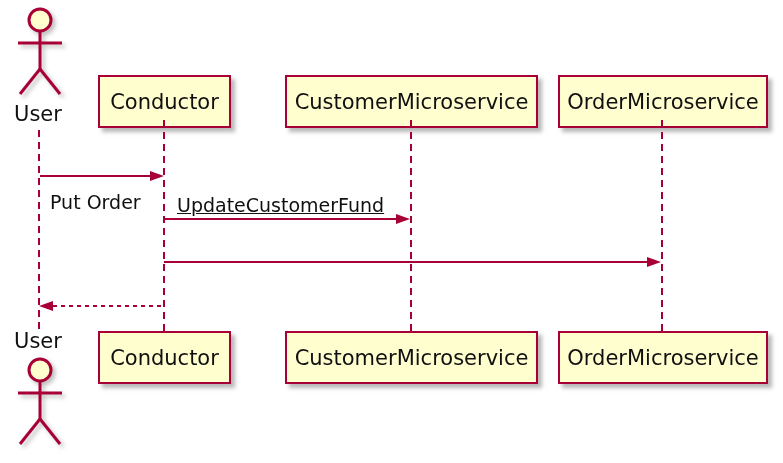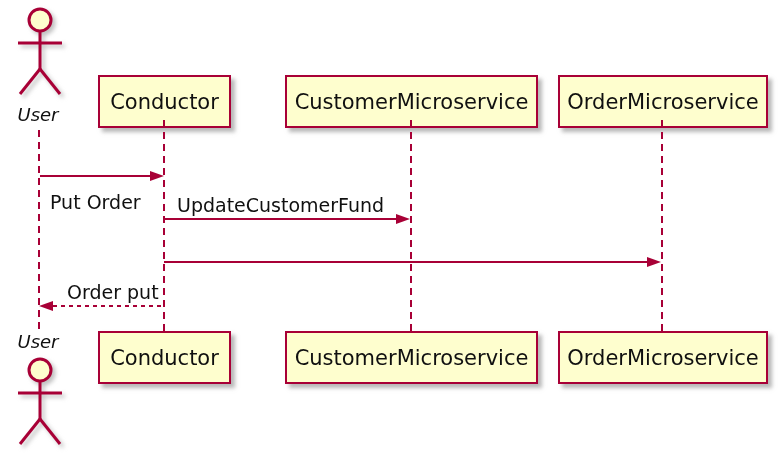--- a/index.html
+++ b/index.html
@@ -26,22 +26,22 @@
   }
   .head { position:absolute; width:0; height:0;
     border-top:5px solid transparent; border-bottom:5px solid transparent; }
   .head.right { border-left:14px solid #A80036; }
   .head.left  { border-right:14px solid #A80036; }
   .msg-label {
     position:absolute; font-size:19px; color:#101010; white-space:nowrap;
     line-height:24px;
   }
   .actor-label {
-    position:absolute; font-size:18px; color:#101010; text-align:center;
-    width:72px; line-height:25px;font-style:italic;
+    position:absolute; font-size:21px; color:#101010; text-align:center;
+    width:72px; line-height:25px;
   }
   .actor-figure { position:absolute; width:54px; height:92px;
     filter:drop-shadow(3px 3px 2px rgba(130,130,130,0.5)); }
   .actor-figure svg { display:block; width:100%; height:100%; }
 </style>
 </head>
 <body>
 
 <div id="canvas">
 
@@ -62,28 +62,27 @@
 
   <div class="lifeline" style="left:38px;  top:130px; height:201px;"></div>
   <div class="lifeline" style="left:163px; top:120px; height:211px;"></div>
   <div class="lifeline" style="left:410px; top:120px; height:211px;"></div>
   <div class="lifeline" style="left:661px; top:120px; height:211px;"></div>
 
   <div class="msg-label" style="left:50px; top:150px;margin-top:40px;">Put Order</div>
   <div class="msg-line" style="left:40px; top:175px; width:111px;"></div>
   <div class="head right" style="left:150px; top:171px;"></div>
 
-  <div class="msg-label" style="left:177px; top:193px;">UpdateCustomerFund</div>
+  <div class="msg-label" style="left:177px; top:193px;text-decoration:underline;">UpdateCustomerFund</div>
   <div class="msg-line" style="left:164px; top:218px; width:233px;"></div>
   <div class="head right" style="left:396px; top:214px;"></div>
 
   <div class="msg-line" style="left:164px; top:261px; width:484px;"></div>
   <div class="head right" style="left:647px; top:257px;"></div>
 
-  <div class="msg-label" style="left:67px; top:280px;">Order put</div>
   <div class="msg-line dashed" style="left:53px; top:305px; width:111px;"></div>
   <div class="head left" style="left:39px; top:301px;"></div>
 
   <div class="actor-label" style="left:2px; top:329px;">User</div>
   <div class="actor-figure" style="left:13px; top:357px;">
     <svg viewBox="0 0 54 92" xmlns="http://www.w3.org/2000/svg">
       <circle cx="27" cy="13" r="11" fill="#FEFECE" stroke="#A80036" stroke-width="3"></circle>
       <line x1="27" y1="24" x2="27" y2="62" stroke="#A80036" stroke-width="3"></line>
       <line x1="5" y1="36" x2="49" y2="36" stroke="#A80036" stroke-width="3"></line>
       <line x1="27" y1="62" x2="7" y2="87" stroke="#A80036" stroke-width="3"></line>

